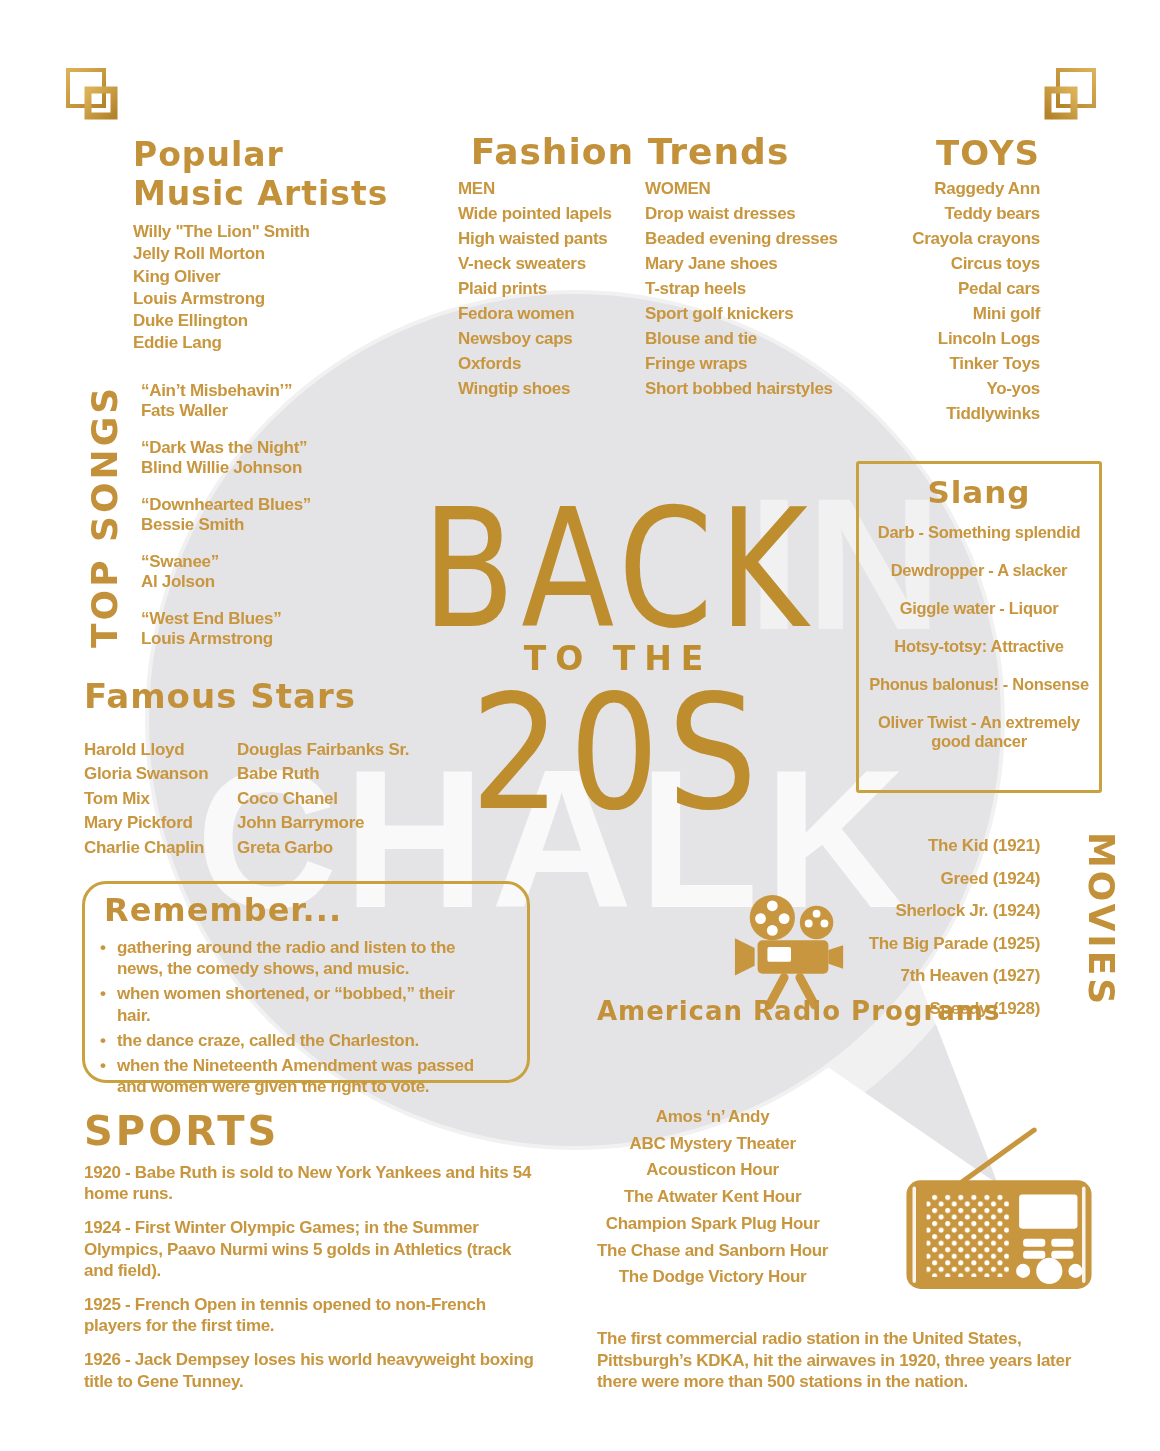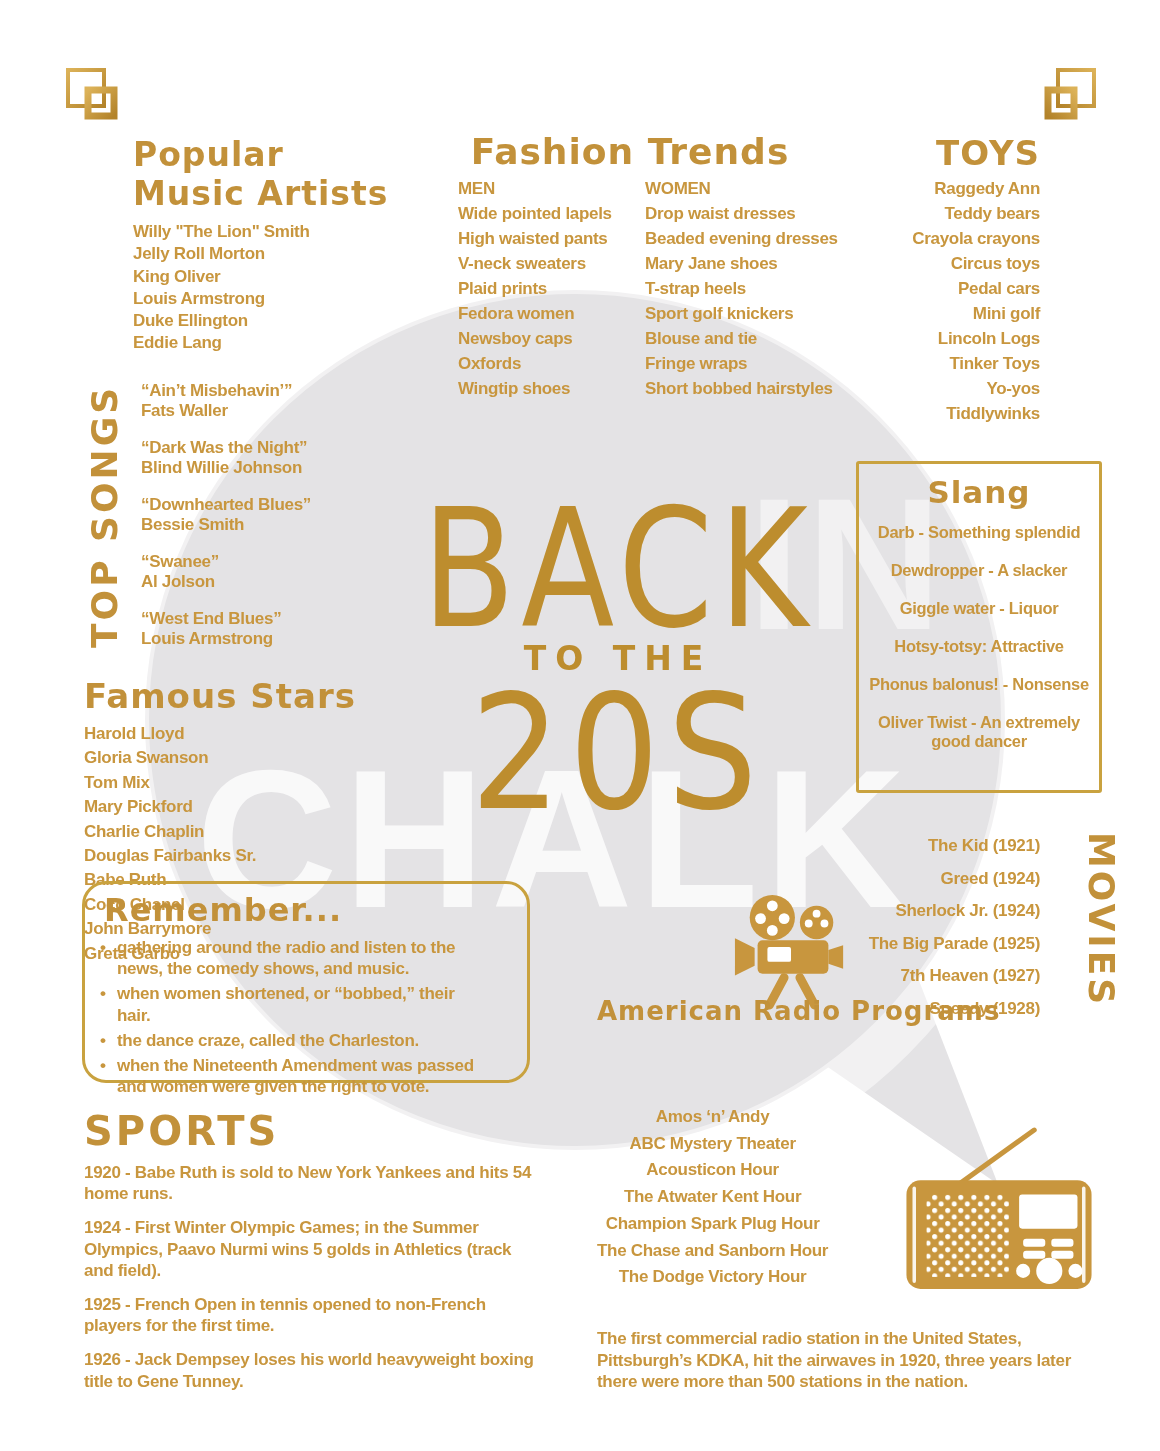--- a/index.html
+++ b/index.html
@@ -41,21 +41,21 @@
 
   #toys-title { right:120px; top:133px; font-size:34px; }
   #toys-list  { right:120px; top:176px; font-size:17px; line-height:25px; }
 
   #topsongs-vert { left:84px; top:648px; transform:rotate(-90deg);
                    transform-origin:0 0; font-size:36px; letter-spacing:3px; white-space:nowrap; }
   #topsongs-list { left:133px; top:381px; font-size:17px; line-height:20px; }
   .song-group { margin-bottom:17px;margin-left:8px; }
 
   #stars-title { left:84px; top:676px; font-size:34px; }
-  #stars-cols  { left:84px; top:722px; display:flex; font-size:17px; line-height:24.4px;flex-direction:column; }
+  #stars-cols  { left:84px; top:738px; display:flex; font-size:17px; line-height:24.4px; }
   #stars-col1  { width:153px; }
 
   
   #logo-back { left:408px; top:488px; width:420px; font-size:136px;
                font-family:"DejaVu Sans",sans-serif; font-weight:normal; color:#bd8d2e;
                letter-spacing:6px; transform:scaleY(1.2); transform-origin:top center; line-height:1; }
   #logo-tothe { left:408px; top:640px; width:420px; font-size:33px; letter-spacing:9px; color:#bd8d2e; }
   #logo-20s  { left:408px; top:674px; width:420px; font-size:142px;
                font-family:"DejaVu Sans",sans-serif; font-weight:normal; color:#bd8d2e;
                letter-spacing:8px; transform:scaleY(1.12); transform-origin:top center; line-height:1; }

